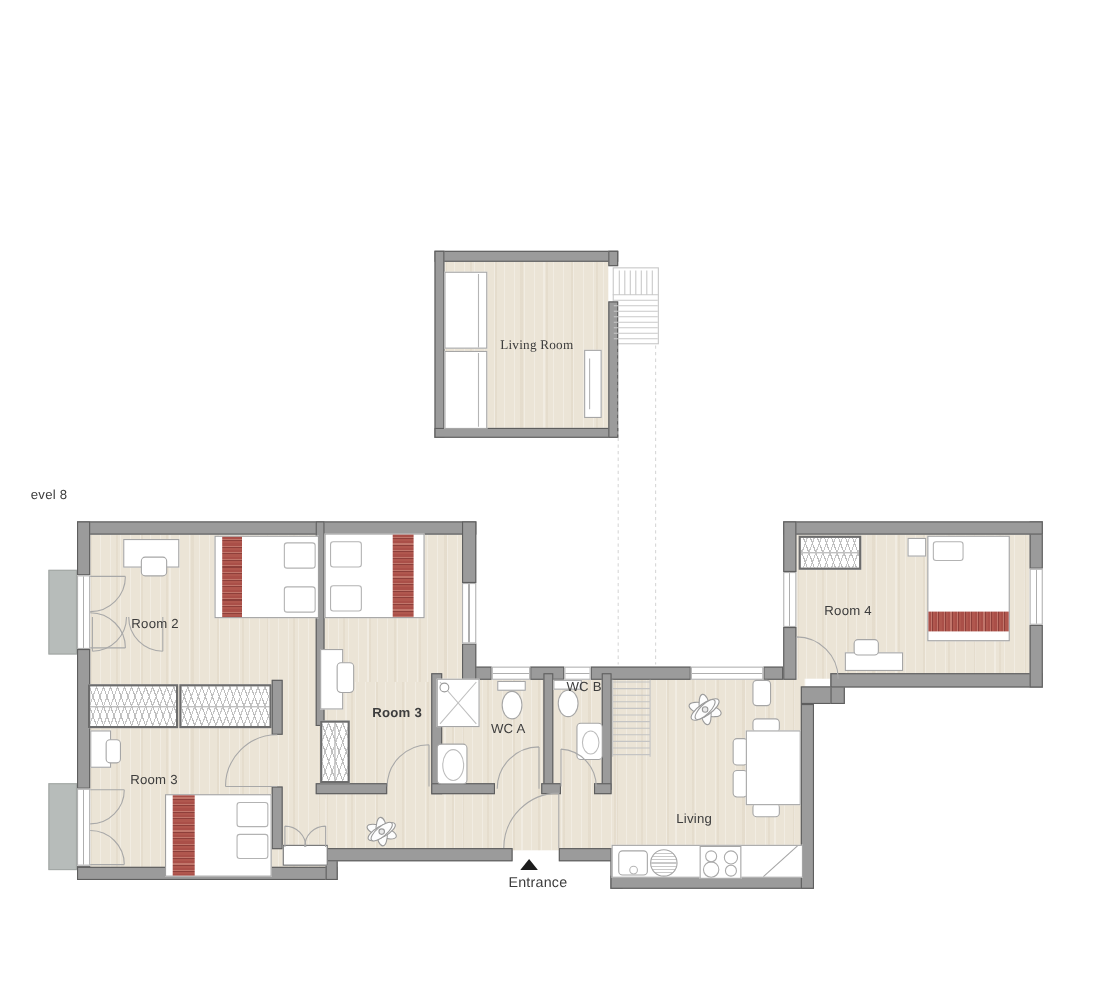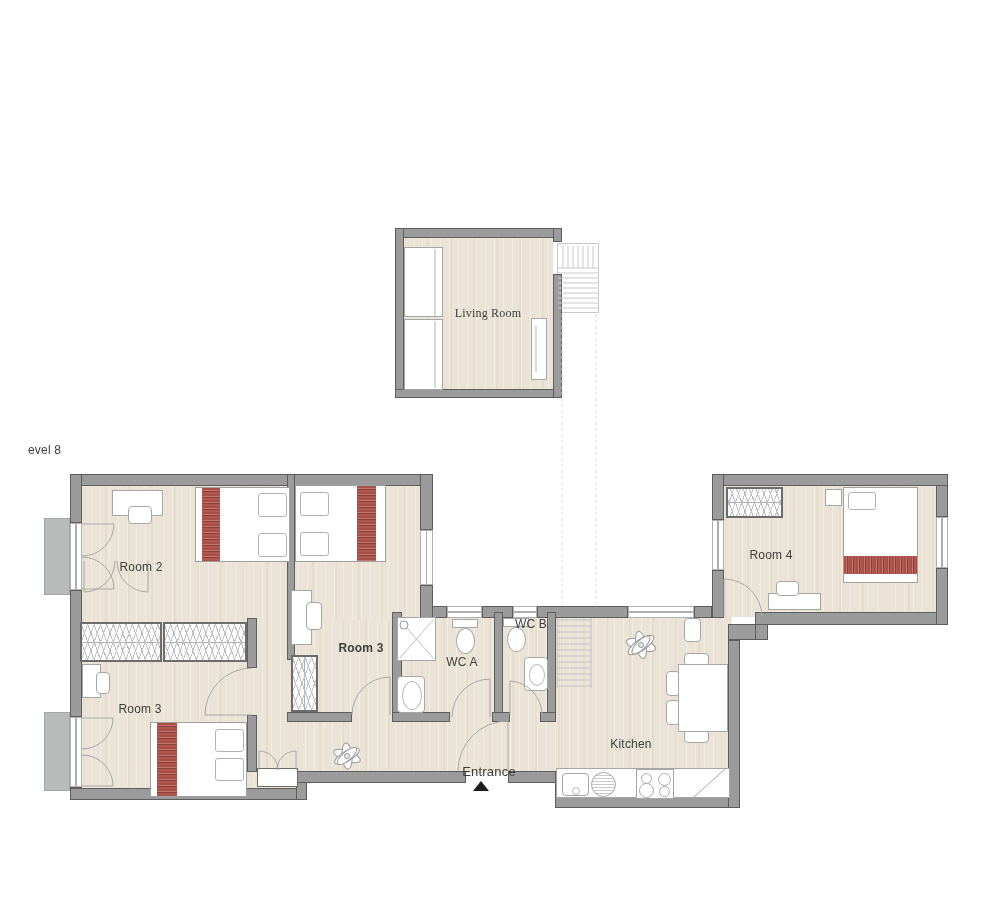--- a/index.html
+++ b/index.html
@@ -245,17 +245,17 @@
   </svg>
 
   <div class="lbl left" style="left:28px;top:443px;">evel 8</div>
   <div class="lbl" style="left:488px;top:306px;font-family:Liberation Serif, serif;">Living Room</div>
   <div class="lbl" style="left:141px;top:560px;">Room 2</div>
   <div class="lbl" style="left:361px;top:641px;font-weight:bold;">Room 3</div>
   <div class="lbl" style="left:140px;top:702px;">Room 3</div>
   <div class="lbl" style="left:771px;top:548px;">Room 4</div>
   <div class="lbl" style="left:462px;top:655px;">WC A</div>
   <div class="lbl" style="left:513px;top:617px;margin-left:18px;">WC B</div>
-  <div class="lbl" style="left:631px;top:737px;">Kitchen</div>
+  <div class="lbl" style="left:631px;top:737px;">Living</div>
   <div class="tri" style="left:473px;top:781px;"></div>
-  <div class="lbl" style="left:489px;top:764px;font-size:13px;">Entrance</div>
+  <div class="lbl" style="left:489px;top:794px;font-size:13px;">Entrance</div>
 
 </div>
 
 </body></html>

